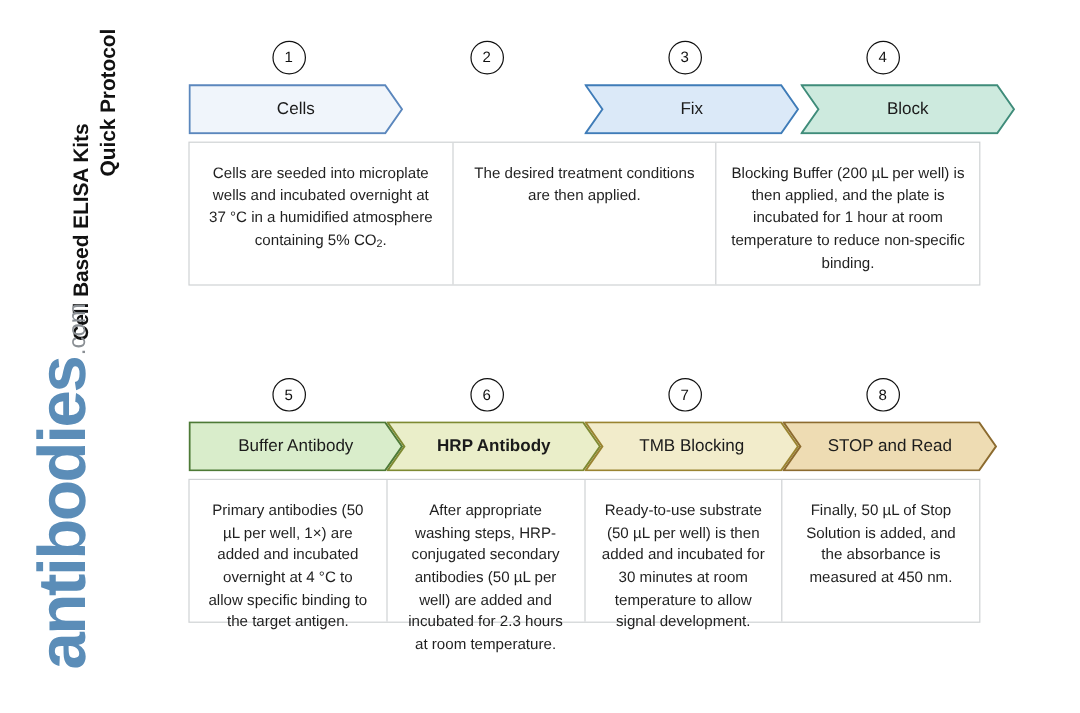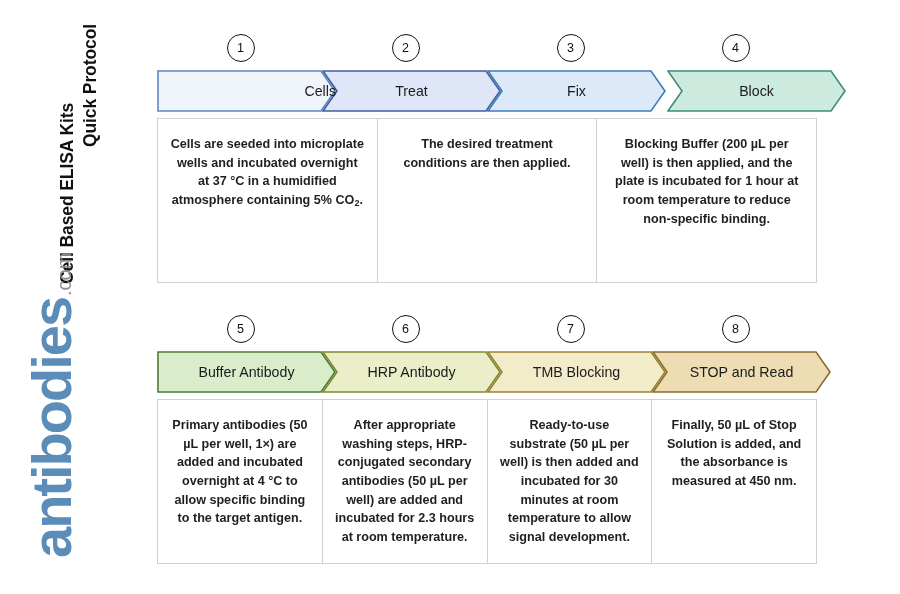--- a/index.html
+++ b/index.html
@@ -95,27 +95,26 @@
   .chev svg{
     position:absolute; inset:0;
     width:100%;height:100%;
     display:block;
   }
 
   
   .boxes{
     position:relative;
     width:660px;
-    height:165px;
+    height:120px;
     border:1px solid #cfd2d4;
     box-sizing:border-box;
     display:flex;
     background:#fff;
     margin-top:6px;
-    font-weight:bold;
   }
   .box{
     flex:1 1 0;
     border-right:1px solid #cfd2d4;
     box-sizing:border-box;
     display:flex;
     align-items:flex-start;
     justify-content:center;
     padding:16px 12px 10px;
     text-align:center;
@@ -141,31 +140,25 @@
 </div>
 
 <div class="row" id="row1">
   <div class="badges">
       <div class="badge" style="left: 69.5px;">1</div>
       <div class="badge" style="left: 234.5px;">2</div>
       <div class="badge" style="left: 399.5px;">3</div>
       <div class="badge" style="left: 564.5px;">4</div>
     </div>
   <div class="chev-strip">
-      <div class="chev" style="left: 0px; width: 179px; justify-content: flex-end;">
+      <div class="chev" style="left: 0px; width: 179px;">
         <svg viewBox="0 0 179 42" preserveAspectRatio="none">
           <polygon points="1,1 164,1 178,21 164,41 1,41" fill="#f0f5fb" stroke="#5b87bd" stroke-width="1.6" stroke-linejoin="miter"></polygon>
         </svg>
         <span>Cells</span>
-      </div>
-      <div class="chev" style="left: 165px; width: 179px;">
-        <svg viewBox="0 0 179 42" preserveAspectRatio="none">
-          <polygon points="1,1 164,1 178,21 164,41 1,41 15,21" fill="#dfe6f7" stroke="#3f5fa0" stroke-width="1.6" stroke-linejoin="miter"></polygon>
-        </svg>
-        <span>Treat</span>
       </div>
       <div class="chev" style="left: 330px; width: 179px;">
         <svg viewBox="0 0 179 42" preserveAspectRatio="none">
           <polygon points="1,1 164,1 178,21 164,41 1,41 15,21" fill="#dbe9f8" stroke="#3f7cb8" stroke-width="1.6" stroke-linejoin="miter"></polygon>
         </svg>
         <span>Fix</span>
       </div>
       <div class="chev" style="left: 510px; width: 179px;">
         <svg viewBox="0 0 179 42" preserveAspectRatio="none">
           <polygon points="1,1 164,1 178,21 164,41 1,41 15,21" fill="#cdeade" stroke="#3f8c7a" stroke-width="1.6" stroke-linejoin="miter"></polygon>
@@ -193,21 +186,21 @@
       <div class="badge" style="left: 399.5px;">7</div>
       <div class="badge" style="left: 564.5px;">8</div>
     </div>
   <div class="chev-strip">
       <div class="chev" style="left: 0px; width: 179px;">
         <svg viewBox="0 0 179 42" preserveAspectRatio="none">
           <polygon points="1,1 164,1 178,21 164,41 1,41" fill="#d9edcb" stroke="#4d7a36" stroke-width="1.6" stroke-linejoin="miter"></polygon>
         </svg>
         <span>Buffer Antibody</span>
       </div>
-      <div class="chev" style="left: 165px; width: 179px;">
+      <div class="chev" style="left: 165px; width: 179px; font-weight: bold;">
         <svg viewBox="0 0 179 42" preserveAspectRatio="none">
           <polygon points="1,1 164,1 178,21 164,41 1,41 15,21" fill="#eaeec9" stroke="#7e8a32" stroke-width="1.6" stroke-linejoin="miter"></polygon>
         </svg>
         <span>HRP Antibody</span>
       </div>
       <div class="chev" style="left: 330px; width: 179px;">
         <svg viewBox="0 0 179 42" preserveAspectRatio="none">
           <polygon points="1,1 164,1 178,21 164,41 1,41 15,21" fill="#f2eccb" stroke="#9a8431" stroke-width="1.6" stroke-linejoin="miter"></polygon>
         </svg>
         <span>TMB Blocking</span>

